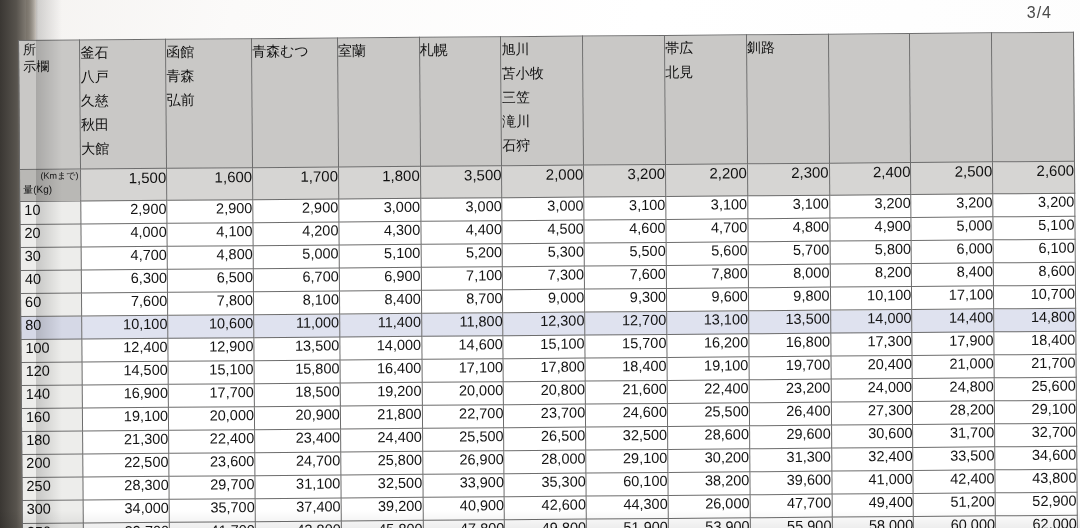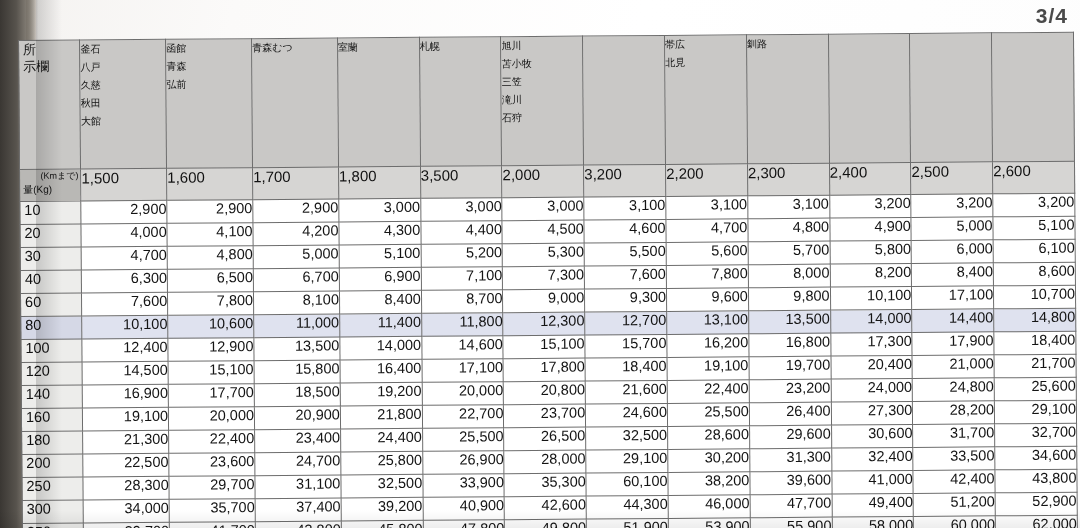--- a/index.html
+++ b/index.html
@@ -29,26 +29,25 @@
   }
   .binding-inner {
     position: absolute;
     left: 26px; top: 0;
     width: 12px; height: 528px;
     background: linear-gradient(90deg,rgba(120,114,105,0.9), rgba(235,232,228,0.2));
   }
 
   .page-num {
     position: absolute;
-    right: 12px;
+    right: 28px;
     top: 4px;
-    font-size: 21px;
+    font-size: 16px;
     color: #4a4a4a;
     letter-spacing: 1px;
-    font-weight: bold;
   }
 
   
   .table-wrap {
     position: absolute;
     left: 18px;
     top: 40px;
     width: 1060px;
     transform: rotate(-0.45deg);
     transform-origin: left top;
@@ -64,37 +63,37 @@
     border: 1px solid #6d6d6d;
     padding: 0;
     vertical-align: top;
   }
   
   .hdr-row th {
     background: #c9c8c6;
     height: 128px;
     text-align: left;
     font-weight: normal;
-    font-size: 10px;
-    line-height: 18px;
+    font-size: 14px;
+    line-height: 24px;
     padding: 6px 5px 0 6px;
     color: #111;
     white-space: pre-line;
   }
   .hdr-row th.corner {
     background: #c9c8c6;
     font-size: 13px;
     line-height: 17px;
     padding-left: 4px;
   }
   
   .km-row td {
     background: #d6d5d3;
     height: 30px;
-    text-align: left;
+    text-align: right;
     font-size: 15px;
     color: #111;
     padding-top: 4px;
   }
   .km-row td.corner {
     background: #b9b8b5;
     text-align: left;
     font-size: 9.5px;
     line-height: 11px;
     padding: 1px 2px 0 3px;
@@ -422,21 +421,21 @@
           </tr>
           <tr>
             <td class="rowhdr">300</td>
             <td>34,000</td>
             <td>35,700</td>
             <td>37,400</td>
             <td>39,200</td>
             <td>40,900</td>
             <td>42,600</td>
             <td>44,300</td>
-            <td>46,000</td>
+            <td>26,000</td>
             <td>47,700</td>
             <td>49,400</td>
             <td>51,200</td>
             <td>52,900</td>
           </tr>
           <tr>
             <td class="rowhdr">350</td>
             <td>39,700</td>
             <td>41,700</td>
             <td>43,800</td>

